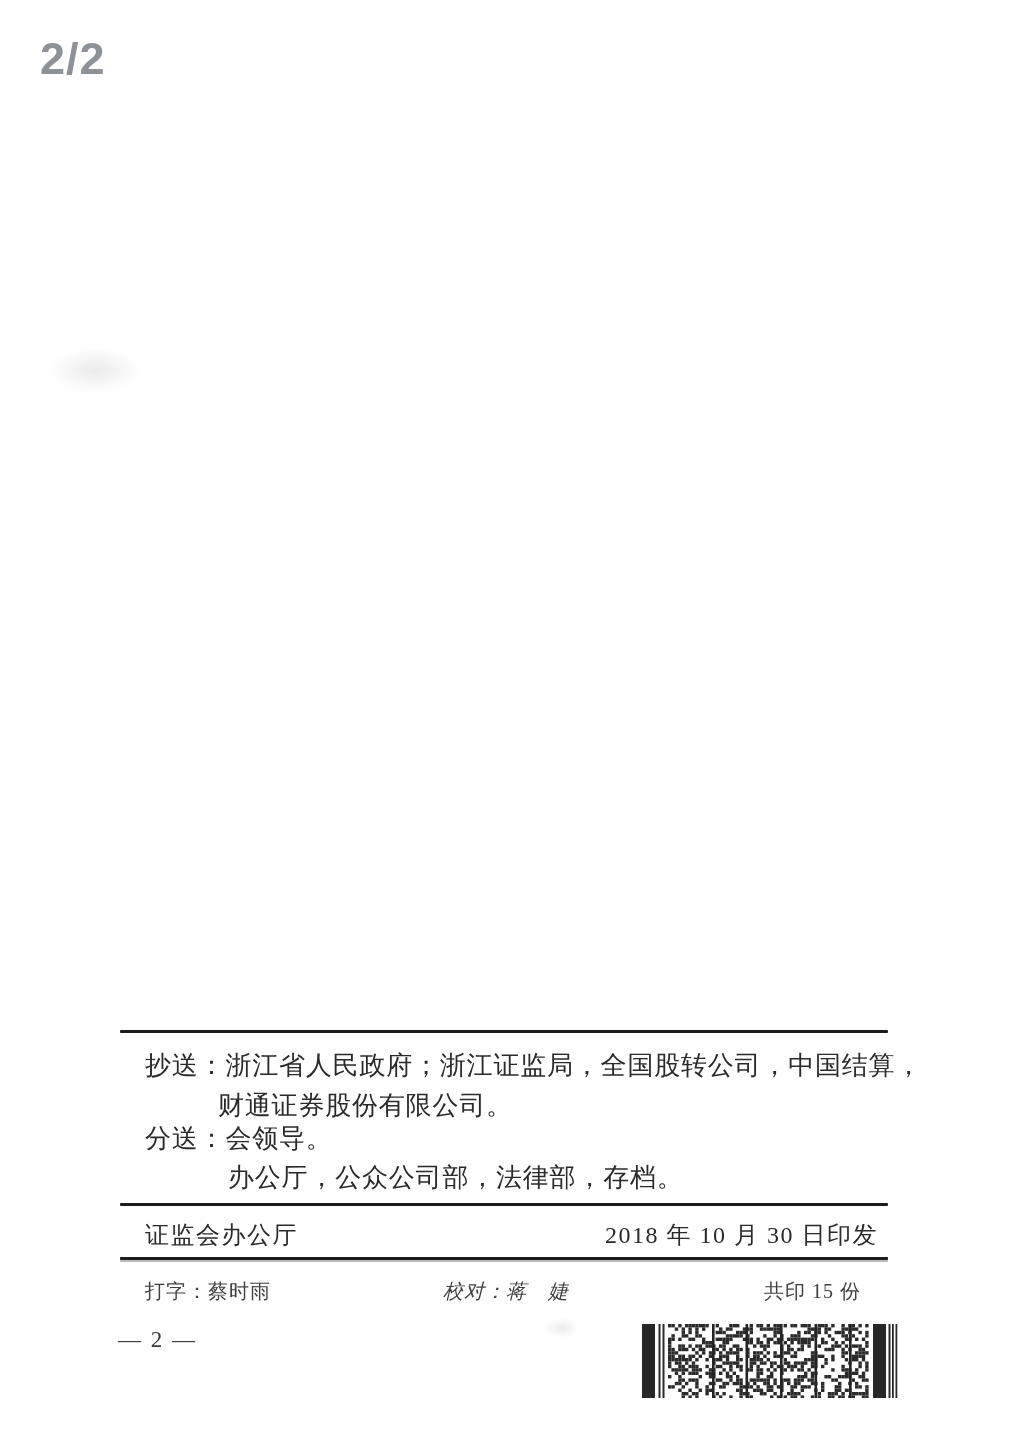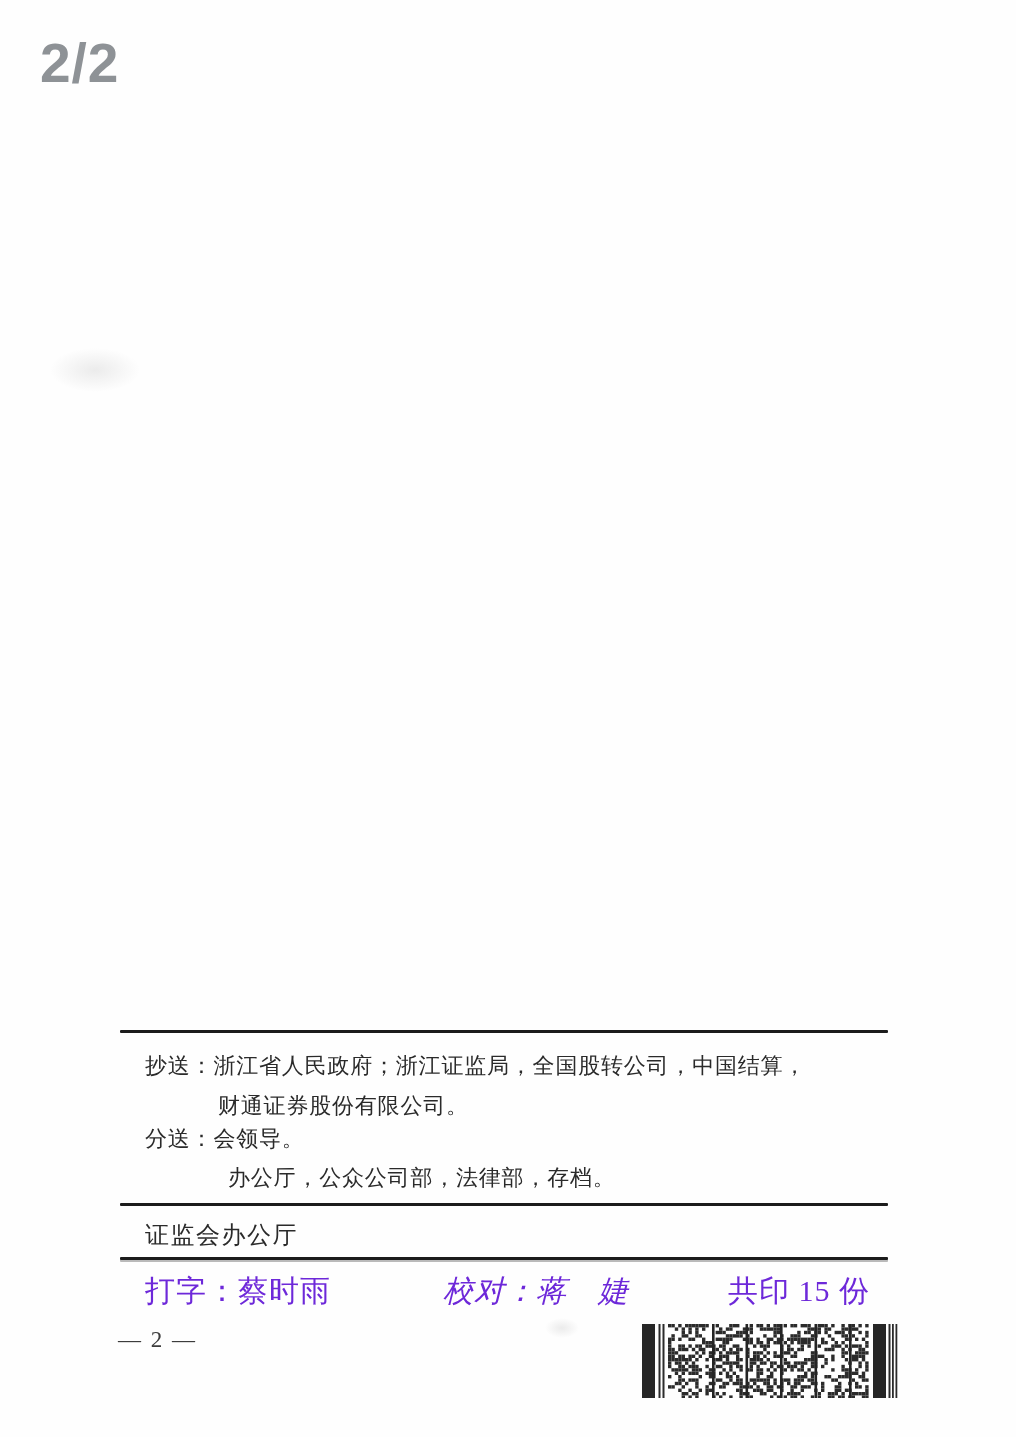--- a/index.html
+++ b/index.html
@@ -11,21 +11,21 @@
     background: #fefefe;
     overflow: hidden;
     font-family: "Liberation Serif", "DejaVu Serif", serif;
     color: #262626;
   }
   .page-indicator {
     position: absolute;
     left: 40px;
     top: 36px;
     font-family: "Liberation Sans", "DejaVu Sans", sans-serif;
-    font-size: 55px;
+    font-size: 45px;
     font-weight: 600;
     letter-spacing: 1px;
     color: #8e9296;
     line-height: 1;
   }
   .smudge {
     position: absolute;
     border-radius: 50%;
     background: radial-gradient(closest-side, rgba(150,150,150,0.18), rgba(150,150,150,0));
   }
@@ -36,21 +36,21 @@
     left: 120px;
     width: 768px;
     background: #1c1c1c;
     border-radius: 1px;
   }
   .rule-1 { top: 1030px; height: 3px; }
   .rule-2 { top: 1203px; height: 3px; }
   .rule-3 { top: 1257px; height: 3px; box-shadow: 0 2px 0 rgba(60,60,60,0.35); }
   .doc-line {
     position: absolute;
-    font-size: 22px;
+    font-size: 26px;
     letter-spacing: 0.8px;
     white-space: nowrap;
     line-height: 30px;
     color: #2a2a2a;
   }
   .cc-line-1   { left: 145px; top: 1051px; }
   .cc-line-2   { left: 218px; top: 1091px; text-align: right; }
   .dist-line-1 { left: 145px; top: 1124px; }
   .dist-line-2 { left: 228px; top: 1163px; }
   .issuer-row {
@@ -65,29 +65,29 @@
     line-height: 30px;
     color: #2a2a2a;
     white-space: nowrap;
   }
   .typist-row {
     position: absolute;
     left: 145px;
     top: 1276px;
     width: 733px;
     height: 32px;
-    font-size: 30px;
+    font-size: 20px;
     letter-spacing: 1px;
     line-height: 30px;
-    color: #6d28d9;
+    color: #404040;
     white-space: nowrap;
   }
   .typist { position: absolute; left: 0; }
   .proof  { position: absolute; left: 298px; font-style: italic; }
-  .copies { position: absolute; right: 8px; }
+  .copies { position: absolute; right: 17px; }
   .page-number {
     position: absolute;
     left: 118px;
     top: 1327px;
     font-size: 23px;
     letter-spacing: 2px;
     color: #3c3c3c;
     white-space: nowrap;
   }
   .barcode {
@@ -113,20 +113,21 @@
   <div class="doc-line cc-line-1"><span>抄送：</span><span>浙江省人民政府；浙江证监局，全国股转公司，中国结算，</span></div>
   <div class="doc-line cc-line-2">财通证券股份有限公司。</div>
 
   <div class="doc-line dist-line-1"><span>分送：</span><span>会领导。</span></div>
   <div class="doc-line dist-line-2">办公厅，公众公司部，法律部，存档。</div>
 
   <div class="rule rule-2"></div>
 
   <div class="issuer-row">
     <span>证监会办公厅</span>
+    <span>2018 年 10 月 30 日印发</span>
   </div>
 
   <div class="rule rule-3"></div>
 
   <div class="typist-row">
     <span class="typist">打字：蔡时雨</span>
     <span class="proof">校对：蒋　婕</span>
     <span class="copies">共印 15 份</span>
   </div>
 

